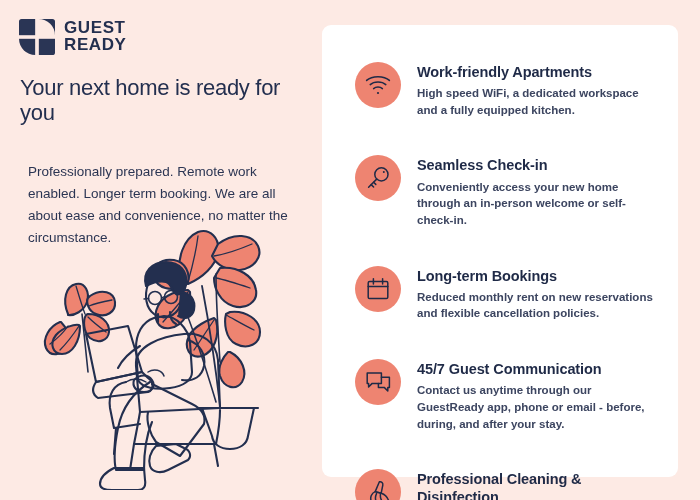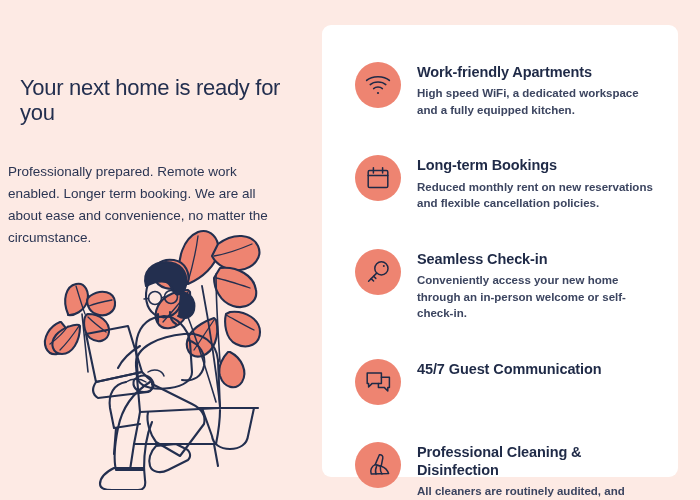--- a/index.html
+++ b/index.html
@@ -68,21 +68,21 @@
     width: 290px;
     font-size: 22px;
     font-weight: 300;
     line-height: 1.12;
     color: #232f4f;
     letter-spacing: -0.3px;
   }
 
   .subhead {
     position: absolute;
-    left: 8px;
+    left: 28px;
     top: 161px;
     width: 272px;
     font-size: 13.5px;
     font-weight: 400;
     line-height: 1.62;
     color: #2b3553;
   }
 
   .illustration {
     position: absolute;
@@ -159,20 +159,37 @@
     max-width: 250px;
   }
 </style>
 </head>
 <body>
 
 <div class="page">
 
   <div class="left-col">
 
+    <div class="logo">
+      <span>
+        <svg class="logo-mark" viewBox="0 0 36 36" xmlns="http://www.w3.org/2000/svg">
+          <path d="M16.4 0 H2.6 A2.6 2.6 0 0 0 0 2.6 V16.4 H16.4 Z" fill="#2a3555"></path>
+          <path d="M19.6 0 H33.4 A2.6 2.6 0 0 1 36 2.6 V16.4 H19.6 Z
+                   M19.6 0 V16.4 H36 A16.4 16.4 0 0 0 19.6 0 Z" fill="#2a3555"></path>
+          <path d="M36 19.6 V33.4 A2.6 2.6 0 0 1 33.4 36 H19.6 V19.6 Z" fill="#2a3555"></path>
+          <path d="M0 19.6 H16.4 V36 A16.4 16.4 0 0 1 0 19.6 Z" fill="#2a3555"></path>
+          <rect x="16.4" y="0" width="3.2" height="36" fill="#fdeae4"></rect>
+          <rect x="0" y="16.4" width="36" height="3.2" fill="#fdeae4"></rect>
+        </svg>
+      </span>
+      <span class="logo-word">
+        <span>GUEST</span>
+        <span>READY</span>
+      </span>
+    </div>
 
     <h1 class="headline">Your next home is ready for you</h1>
 
     <p class="subhead">Professionally prepared. Remote work enabled. Longer term booking. We are all about ease and convenience, no matter the circumstance.</p>
 
     <div class="illustration">
       <svg viewBox="0 0 290 268" xmlns="http://www.w3.org/2000/svg" style="display:block;width:100%;height:100%">
         <g fill="none" stroke="#232f4f" stroke-width="2.1" stroke-linecap="round" stroke-linejoin="round">
 
           <g fill="#ee8471" stroke="#232f4f" stroke-width="2.1">
@@ -276,57 +293,58 @@
         </div>
         <div class="feature-text">
           <div class="feature-title">Work-friendly Apartments</div>
           <div class="feature-desc">High speed WiFi, a dedicated workspace and a fully equipped kitchen.</div>
         </div>
       </div>
 
       <div class="feature">
         <div class="feature-icon">
           <svg width="24" height="24" viewBox="0 0 24 24" fill="none" stroke="#1f2a47" stroke-width="1.5" stroke-linecap="round" stroke-linejoin="round">
-            <rect x="2.2" y="4.6" width="19.6" height="17" rx="1.4"></rect>
-            <path d="M2.2 9.4 H21.8"></path>
-            <path d="M7.4 1.8 V7"></path>
-            <path d="M16.6 1.8 V7"></path>
-          </svg>
-        </div>
-        <div class="feature-text">
-          <div class="feature-title">Long-term Bookings</div>
-          <div class="feature-desc">Reduced monthly rent on new reservations and flexible cancellation policies.</div>
-        </div>
-      </div>
-
-      <div class="feature">
-        <div class="feature-icon">
-          <svg width="24" height="24" viewBox="0 0 24 24" fill="none" stroke="#1f2a47" stroke-width="1.5" stroke-linecap="round" stroke-linejoin="round">
             <circle cx="15.4" cy="8.4" r="6.6"></circle>
             <circle cx="17.8" cy="6" r="1" fill="#1f2a47" stroke="none"></circle>
             <path d="M10.7 13.1 L2.6 21.2"></path>
             <path d="M5.2 18.6 L7.6 21"></path>
             <path d="M7.6 16.2 L9.8 18.4"></path>
           </svg>
         </div>
         <div class="feature-text">
           <div class="feature-title">Seamless Check-in</div>
           <div class="feature-desc">Conveniently access your new home through an in-person welcome or self-check-in.</div>
         </div>
       </div>
 
       <div class="feature">
         <div class="feature-icon">
+          <svg width="24" height="24" viewBox="0 0 24 24" fill="none" stroke="#1f2a47" stroke-width="1.5" stroke-linecap="round" stroke-linejoin="round">
+            <rect x="2.2" y="4.6" width="19.6" height="17" rx="1.4"></rect>
+            <path d="M2.2 9.4 H21.8"></path>
+            <path d="M7.4 1.8 V7"></path>
+            <path d="M16.6 1.8 V7"></path>
+          </svg>
+        </div>
+        <div class="feature-text">
+          <div class="feature-title">Long-term Bookings</div>
+          <div class="feature-desc">Reduced monthly rent on new reservations and flexible cancellation policies.</div>
+        </div>
+      </div>
+
+      <div class="feature">
+        <div class="feature-icon">
           <svg width="25" height="23" viewBox="0 0 25 23" fill="none" stroke="#1f2a47" stroke-width="1.5" stroke-linecap="round" stroke-linejoin="round">
             <path d="M1.2 2 H15.4 V12.4 H6.2 L2.6 16 V12.4 H1.2 Z"></path>
             <path d="M15.4 6.2 H23.4 V16.4 H21.8 V20 L18.2 16.4 H12.4 V12.4"></path>
           </svg>
         </div>
         <div class="feature-text">
           <div class="feature-title">45/7 Guest Communication</div>
+          <div class="feature-desc">Contact us anytime through our GuestReady app, phone or email - before, during, and after your stay.</div>
         </div>
       </div>
 
       <div class="feature">
         <div class="feature-icon">
           <svg width="25" height="25" viewBox="0 0 25 25" fill="none" stroke="#1f2a47" stroke-width="1.5" stroke-linecap="round" stroke-linejoin="round">
             <path d="M13.4 1.8 C15.6 1.4 17.2 3 16.8 5.2 L15.2 13.2 L9.2 11.6 Z"></path>
             <path d="M9.2 11.6 L15.2 13.2 C18.6 14.2 21.4 17 22.6 20.6 L5.2 21 C3.8 17.4 5.6 13 9.2 11.6 Z"></path>
             <path d="M10.6 13.4 C9.4 16 9.2 19 10 21"></path>
             <path d="M14.4 14.6 C14.2 17 14.8 19.4 16 21"></path>

